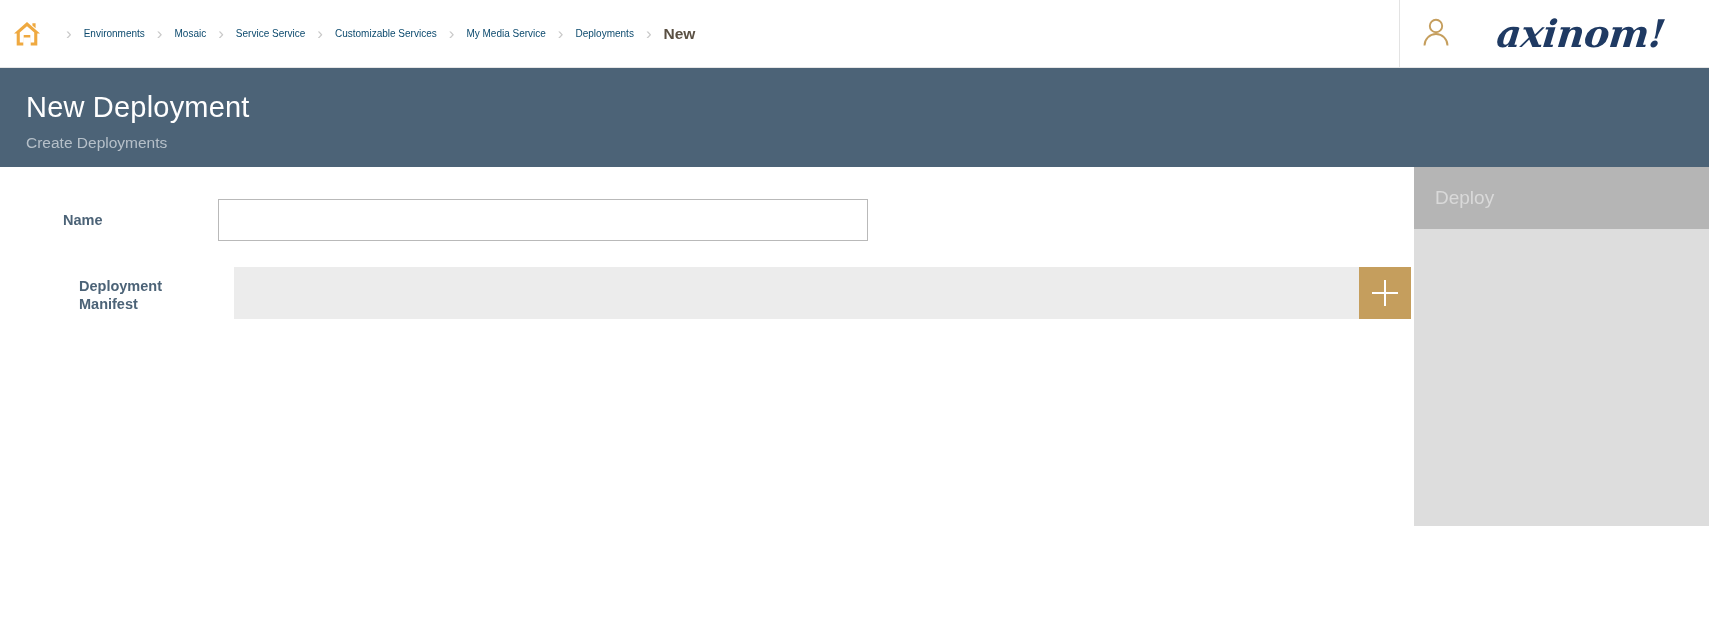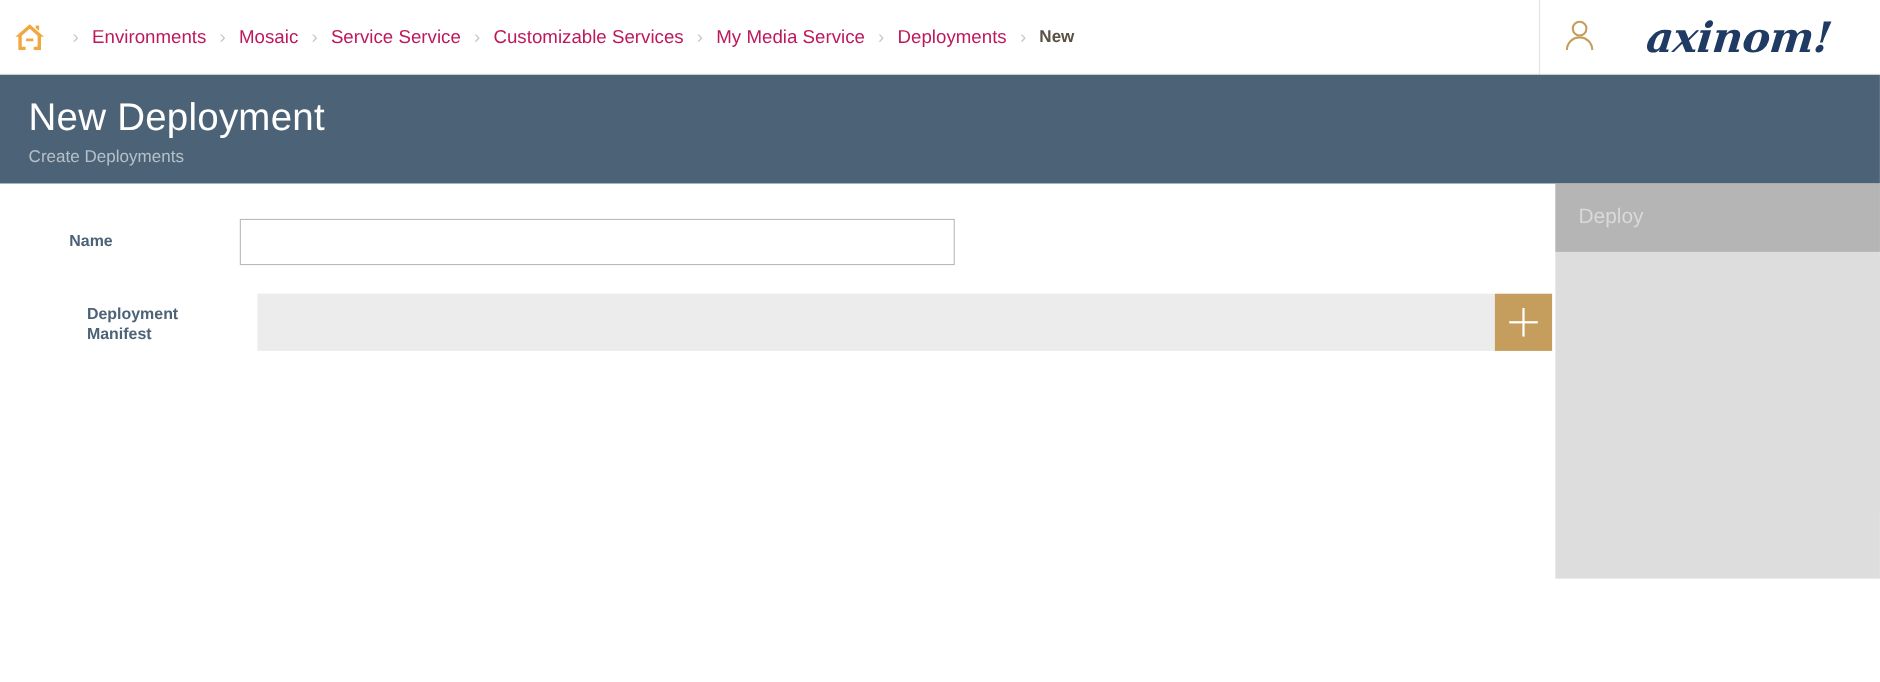--- a/index.html
+++ b/index.html
@@ -53,22 +53,22 @@
   .crumb-sep {
     color: #c9c9c9;
     font-size: 17px;
     margin: 0 12px;
     flex: 0 0 auto;
     line-height: 1;
     font-weight: 400;
   }
 
   .crumb-link {
-    color: #be185d;
-    font-size: 17px;
+    color: #0c4a6e;
+    font-size: 10px;
     white-space: nowrap;
     text-decoration: none;
     flex: 0 0 auto;
   }
 
   .crumb-current {
     color: #5a5043;
     font-size: 15.5px;
     font-weight: bold;
     white-space: nowrap;
@@ -123,21 +123,21 @@
     position: absolute;
     left: 0; top: 68px;
     width: 1709px;
     height: 99px;
     background: #4c6377;
     padding: 22px 0 0 26px;
   }
 
   .page-title {
     color: #ffffff;
-    font-size: 35px;
+    font-size: 29px;
     font-weight: 400;
     line-height: 34px;
     letter-spacing: 0.2px;
   }
 
   .page-subtitle {
     color: #b6c0c9;
     font-size: 15.5px;
     line-height: 20px;
     margin-top: 9px;

